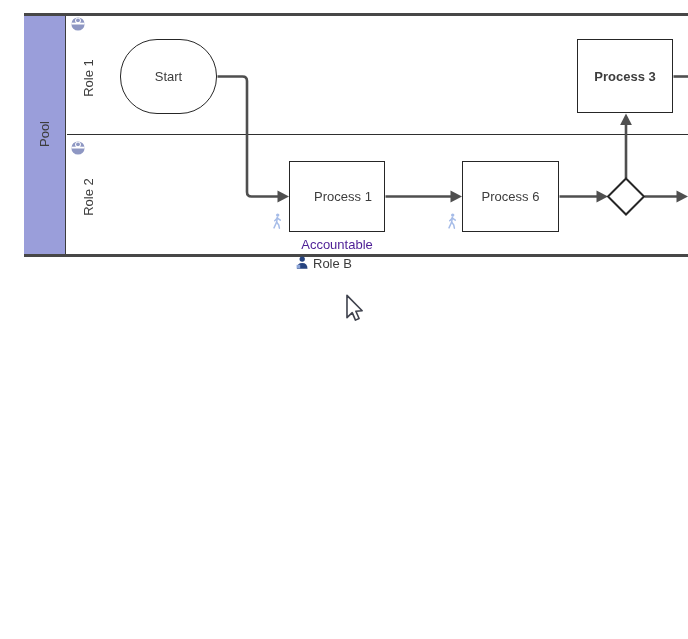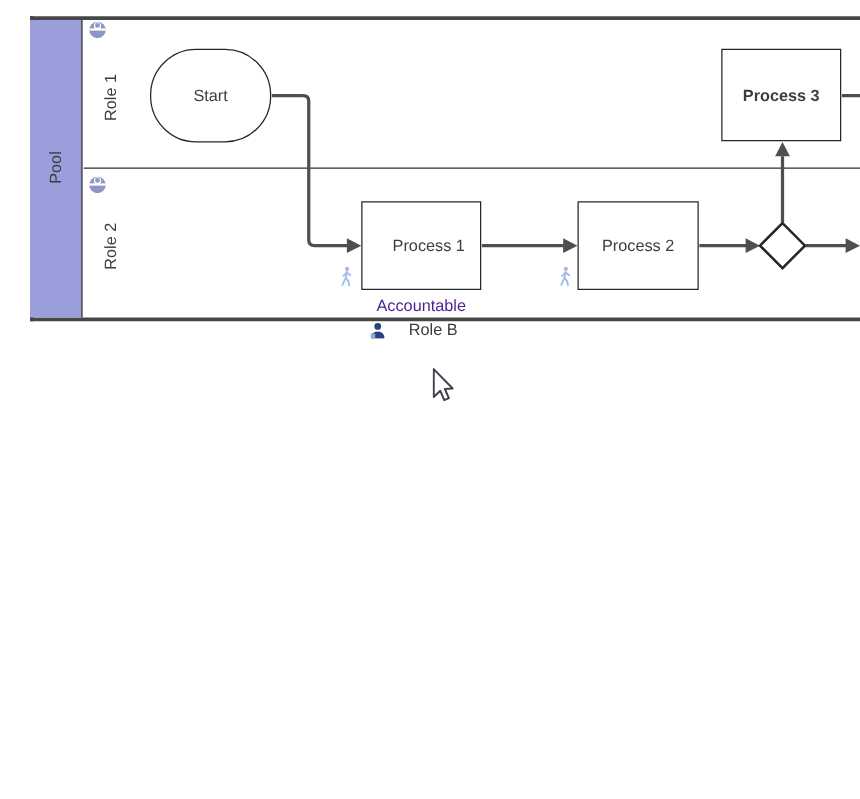--- a/index.html
+++ b/index.html
@@ -29,21 +29,21 @@
   .node-p3 { left:577px; top:39px; width:96px; height:74px;font-weight:bold; }
 
   .edges { position:absolute; left:0; top:0; width:688px; height:639px; }
 
   .icon14 { position:absolute; width:14px; height:14px; }
   .walker { position:absolute; width:12px; height:17px; }
 
   .lbl-accountable { position:absolute; left:289px; top:237px; width:96px;
                      text-align:center; font-size:13px; color:#4c1d95; }
   .role-row { position:absolute; left:296px; top:256px; display:flex;
-              align-items:flex-end; gap:19px; font-size:13px; color:#3b3b3b; }
+              align-items:flex-start; gap:5px; font-size:13px; color:#3b3b3b; }
 
   .cursor { position:absolute; left:346px; top:294px; width:17px; height:27px; }
 </style>
 </head>
 <body>
 
 <div class="canvas">
 
   <div class="pool"></div>
   <div class="pool-band"></div>
@@ -85,21 +85,21 @@
     <polygon points="626,178.5 644,196.5 626,214.5 608,196.5" fill="#ffffff" stroke="#262626" stroke-width="2"></polygon>
   </svg>
 
   <div class="node node-start">
     <span>Start</span>
   </div>
   <div class="node node-p1">
     <span>Process 1</span>
   </div>
   <div class="node node-p2">
-    <span>Process 2</span>
+    <span>Process 6</span>
   </div>
   <div class="node node-p3">
     <span>Process 3</span>
   </div>
 
   <svg class="walker" style="left:271px; top:213px;" viewBox="0 0 12 17">
     <g stroke="#a6bce8" stroke-width="1.5" stroke-linecap="round" fill="none">
       <circle cx="6.7" cy="2.1" r="1.7" fill="#a6bce8" stroke="none"></circle>
       <path d="M6.4 4.2 L5.6 9.3"></path>
       <path d="M5.6 9.3 L3 14.9"></path>

